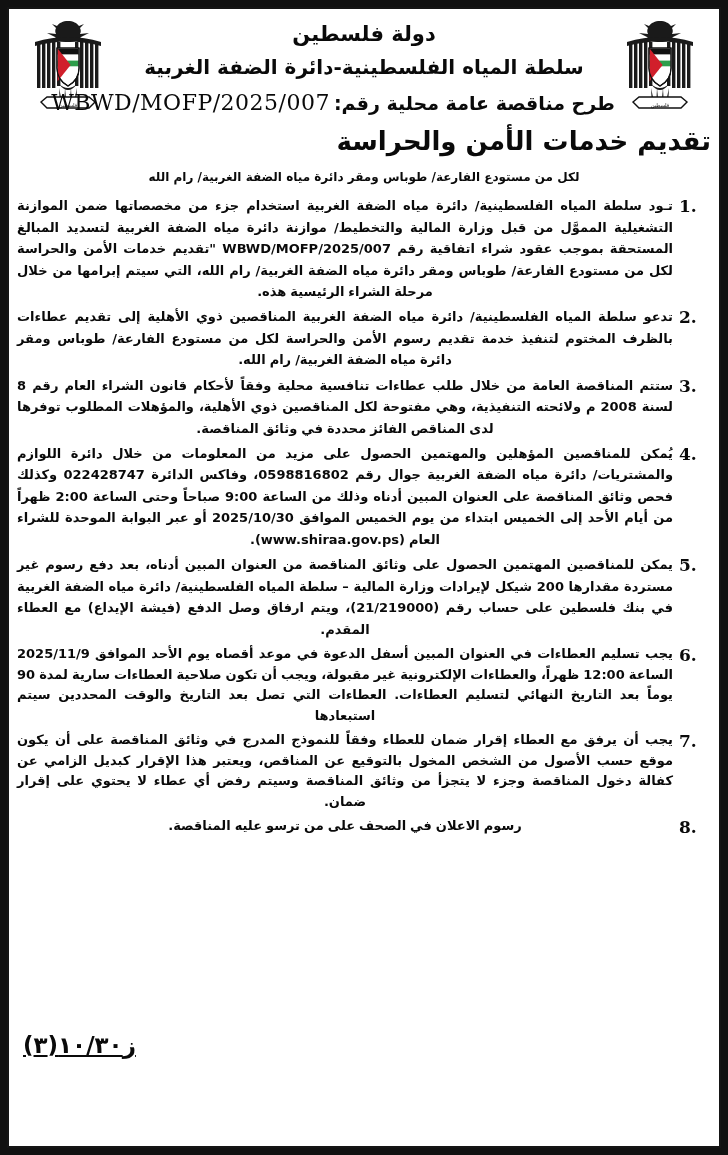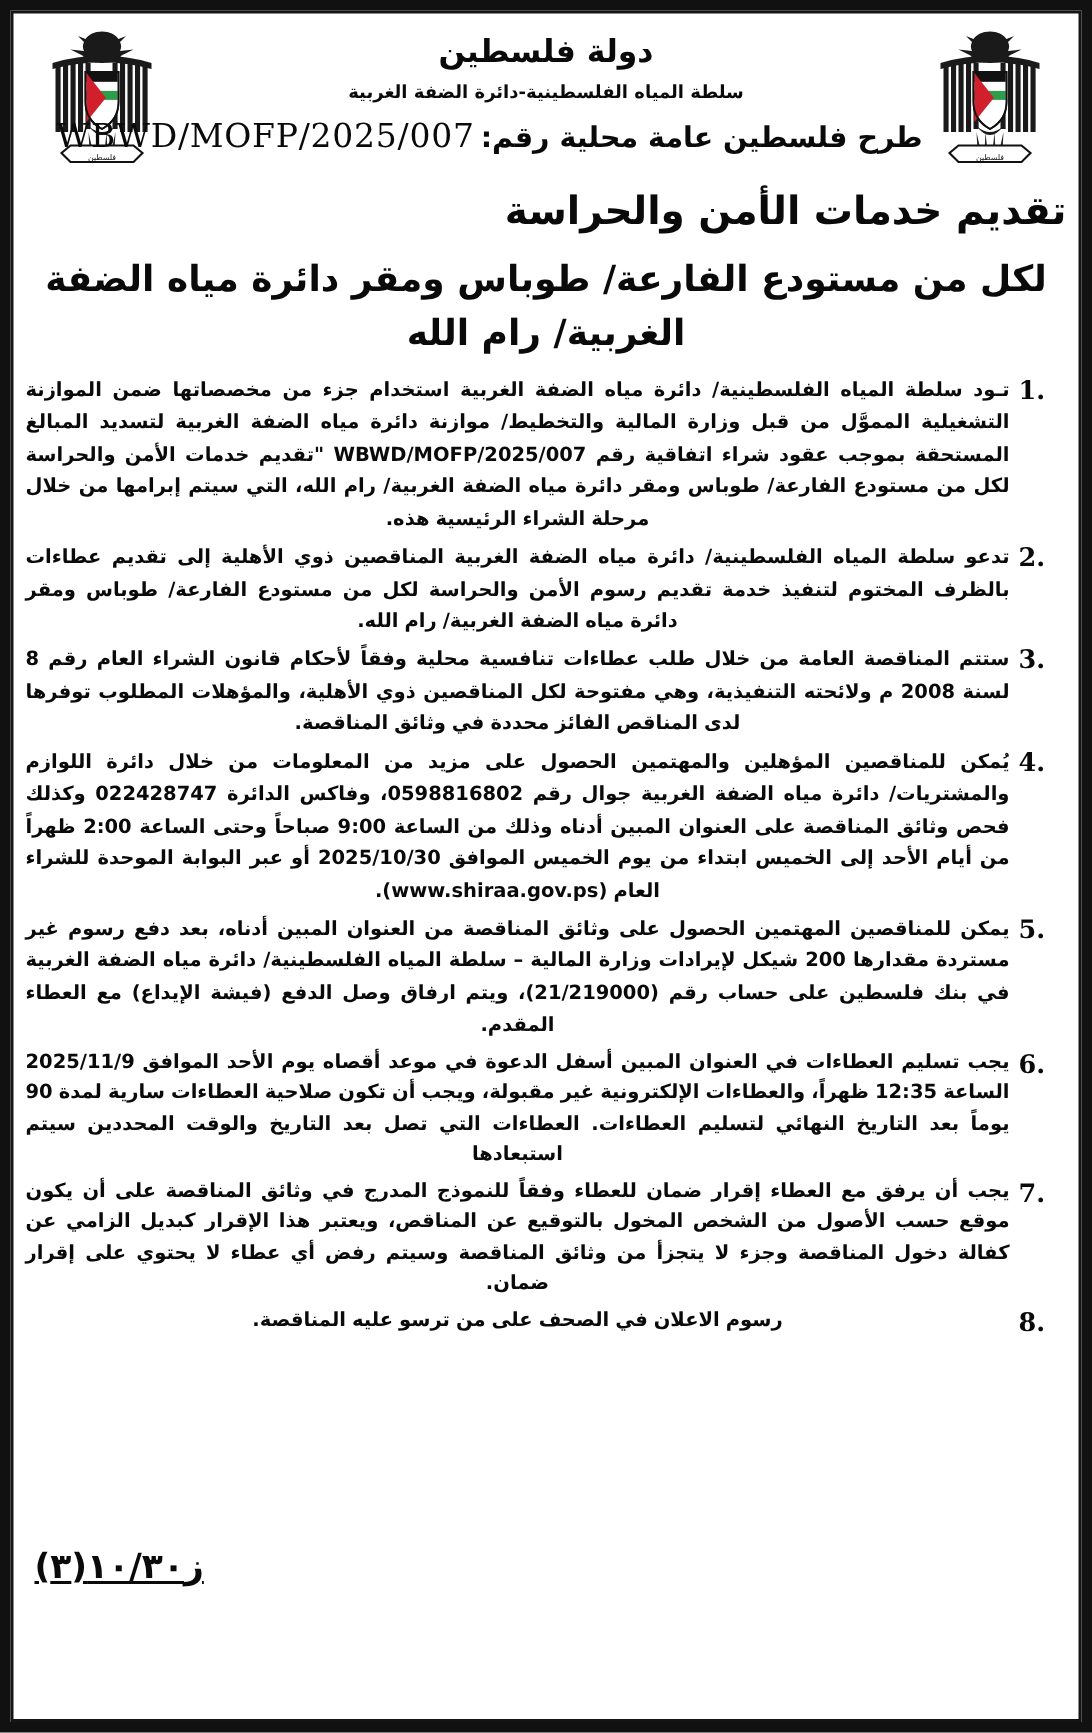--- a/index.html
+++ b/index.html
@@ -58,21 +58,21 @@
     text-align: center;
   }
   .h-country {
     font-size: 21px;
     font-weight: 700;
     letter-spacing: 0px;
     line-height: 1.35;
     margin-top: 4px;
   }
   .h-authority {
-    font-size: 12px;
+    font-size: 20px;
     font-weight: 700;
     line-height: 1.4;
     margin-top: 5px;
   }
   .h-tender-line {
     font-size: 19px;
     font-weight: 700;
     line-height: 1.4;
     margin-top: 7px;
     white-space: nowrap;
@@ -99,21 +99,21 @@
     font-weight: 700;
     letter-spacing: 0.5px;
   }
 
   
   .loc-block {
     text-align: center;
     margin-top: 2px;
   }
   .loc-line {
-    font-size: 24px;
+    font-size: 12px;
     font-weight: 700;
     line-height: 1.52;
   }
 
   
   .clauses {
     margin-top: 9px;
     padding-right: 2px;
   }
   .clause {
@@ -247,21 +247,21 @@
             <path d="M12 84 l6 -5 h42 l6 5 l-6 6 h-42 z" fill="#ffffff" stroke="#111" stroke-width="1.4"></path>
             <text x="39" y="88.5" font-size="5.2" text-anchor="middle" fill="#111" font-family="DejaVu Sans, sans-serif">فلسطين</text>
           </g>
         </svg>
       </span>
 
       <div class="head-text">
         <div class="h-country">دولة فلسطين</div>
         <div class="h-authority">سلطة المياه الفلسطينية-دائرة الضفة الغربية</div>
         <div class="h-tender-line">
-          <span>طرح فلسطين عامة محلية رقم:</span><span class="code">WBWD/MOFP/2025/007</span>
+          <span>طرح مناقصة عامة محلية رقم:</span><span class="code">WBWD/MOFP/2025/007</span>
         </div>
       </div>
 
       <div class="h-subject">تقديم خدمات الأمن والحراسة</div>
     </div>
 
     <div class="loc-block">
       <div class="loc-line">لكل من مستودع الفارعة/ طوباس ومقر دائرة مياه الضفة الغربية/ رام الله</div>
     </div>
 
@@ -287,21 +287,21 @@
         <div class="clause-body">يُمكن للمناقصين المؤهلين والمهتمين الحصول على مزيد من المعلومات من خلال دائرة اللوازم والمشتريات/ دائرة مياه الضفة الغربية جوال رقم 0598816802، وفاكس الدائرة 022428747 وكذلك فحص وثائق المناقصة على العنوان المبين أدناه وذلك من الساعة 9:00 صباحاً وحتى الساعة 2:00 ظهراً من أيام الأحد إلى الخميس ابتداء من يوم الخميس الموافق 2025/10/30 أو عبر البوابة الموحدة للشراء العام (www.shiraa.gov.ps).</div>
       </div>
 
       <div class="clause">
         <div class="clause-num">5.</div>
         <div class="clause-body">يمكن للمناقصين المهتمين الحصول على وثائق المناقصة من العنوان المبين أدناه، بعد دفع رسوم غير مستردة مقدارها 200 شيكل لإيرادات وزارة المالية – سلطة المياه الفلسطينية/ دائرة مياه الضفة الغربية في بنك فلسطين على حساب رقم (21/219000)، ويتم ارفاق وصل الدفع (فيشة الإيداع) مع العطاء المقدم.</div>
       </div>
 
       <div class="clause tight">
         <div class="clause-num">6.</div>
-        <div class="clause-body">يجب تسليم العطاءات في العنوان المبين أسفل الدعوة في موعد أقصاه يوم الأحد الموافق 2025/11/9 الساعة 12:35 ظهراً، والعطاءات الإلكترونية غير مقبولة، ويجب أن تكون صلاحية العطاءات سارية لمدة 90 يوماً بعد التاريخ النهائي لتسليم العطاءات. العطاءات التي تصل بعد التاريخ والوقت المحددين سيتم استبعادها</div>
+        <div class="clause-body">يجب تسليم العطاءات في العنوان المبين أسفل الدعوة في موعد أقصاه يوم الأحد الموافق 2025/11/9 الساعة 12:00 ظهراً، والعطاءات الإلكترونية غير مقبولة، ويجب أن تكون صلاحية العطاءات سارية لمدة 90 يوماً بعد التاريخ النهائي لتسليم العطاءات. العطاءات التي تصل بعد التاريخ والوقت المحددين سيتم استبعادها</div>
       </div>
 
       <div class="clause tight">
         <div class="clause-num">7.</div>
         <div class="clause-body">يجب أن يرفق مع العطاء إقرار ضمان للعطاء وفقاً للنموذج المدرج في وثائق المناقصة على أن يكون موقع حسب الأصول من الشخص المخول بالتوقيع عن المناقص، ويعتبر هذا الإقرار كبديل الزامي عن كفالة دخول المناقصة وجزء لا يتجزأ من وثائق المناقصة وسيتم رفض أي عطاء لا يحتوي على إقرار ضمان.</div>
       </div>
 
       <div class="clause tight">
         <div class="clause-num">8.</div>
         <div class="clause-body">رسوم الاعلان في الصحف على من ترسو عليه المناقصة.</div>

